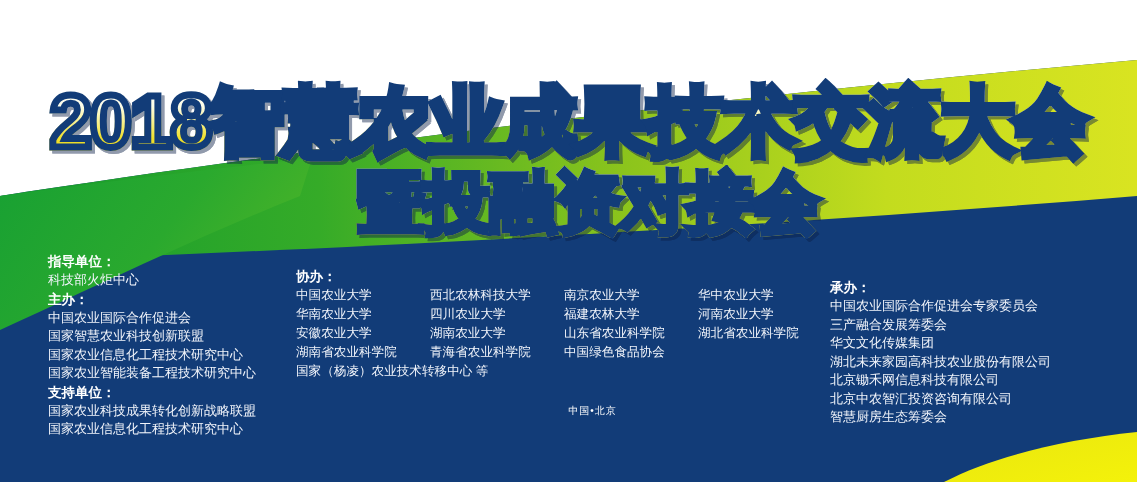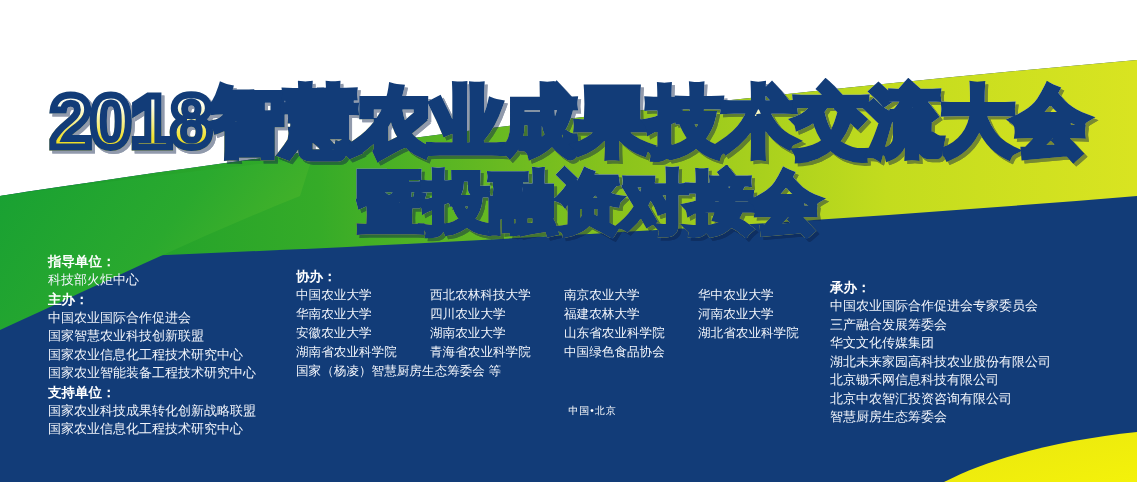--- a/index.html
+++ b/index.html
@@ -142,21 +142,21 @@
         <div class="ln">河南农业大学</div>
         <div class="ln">安徽农业大学</div>
         <div class="ln">湖南农业大学</div>
         <div class="ln">山东省农业科学院</div>
 
         <div class="ln">湖北省农业科学院</div>
         <div class="ln">湖南省农业科学院</div>
         <div class="ln">青海省农业科学院</div>
         <div class="ln">中国绿色食品协会</div>
 
-        <div class="ln co-wide">国家（杨凌）智慧厨房生态筹委会 等</div>
+        <div class="ln co-wide">国家（杨凌）农业技术转移中心 等</div>
       </div>
     </div>
 
     <div class="col col-host">
       <div class="hd">承办：</div>
       <div class="ln">中国农业国际合作促进会专家委员会</div>
       <div class="ln">三产融合发展筹委会</div>
       <div class="ln">华文文化传媒集团</div>
       <div class="ln">湖北未来家园高科技农业股份有限公司</div>
       <div class="ln">北京锄禾网信息科技有限公司</div>

